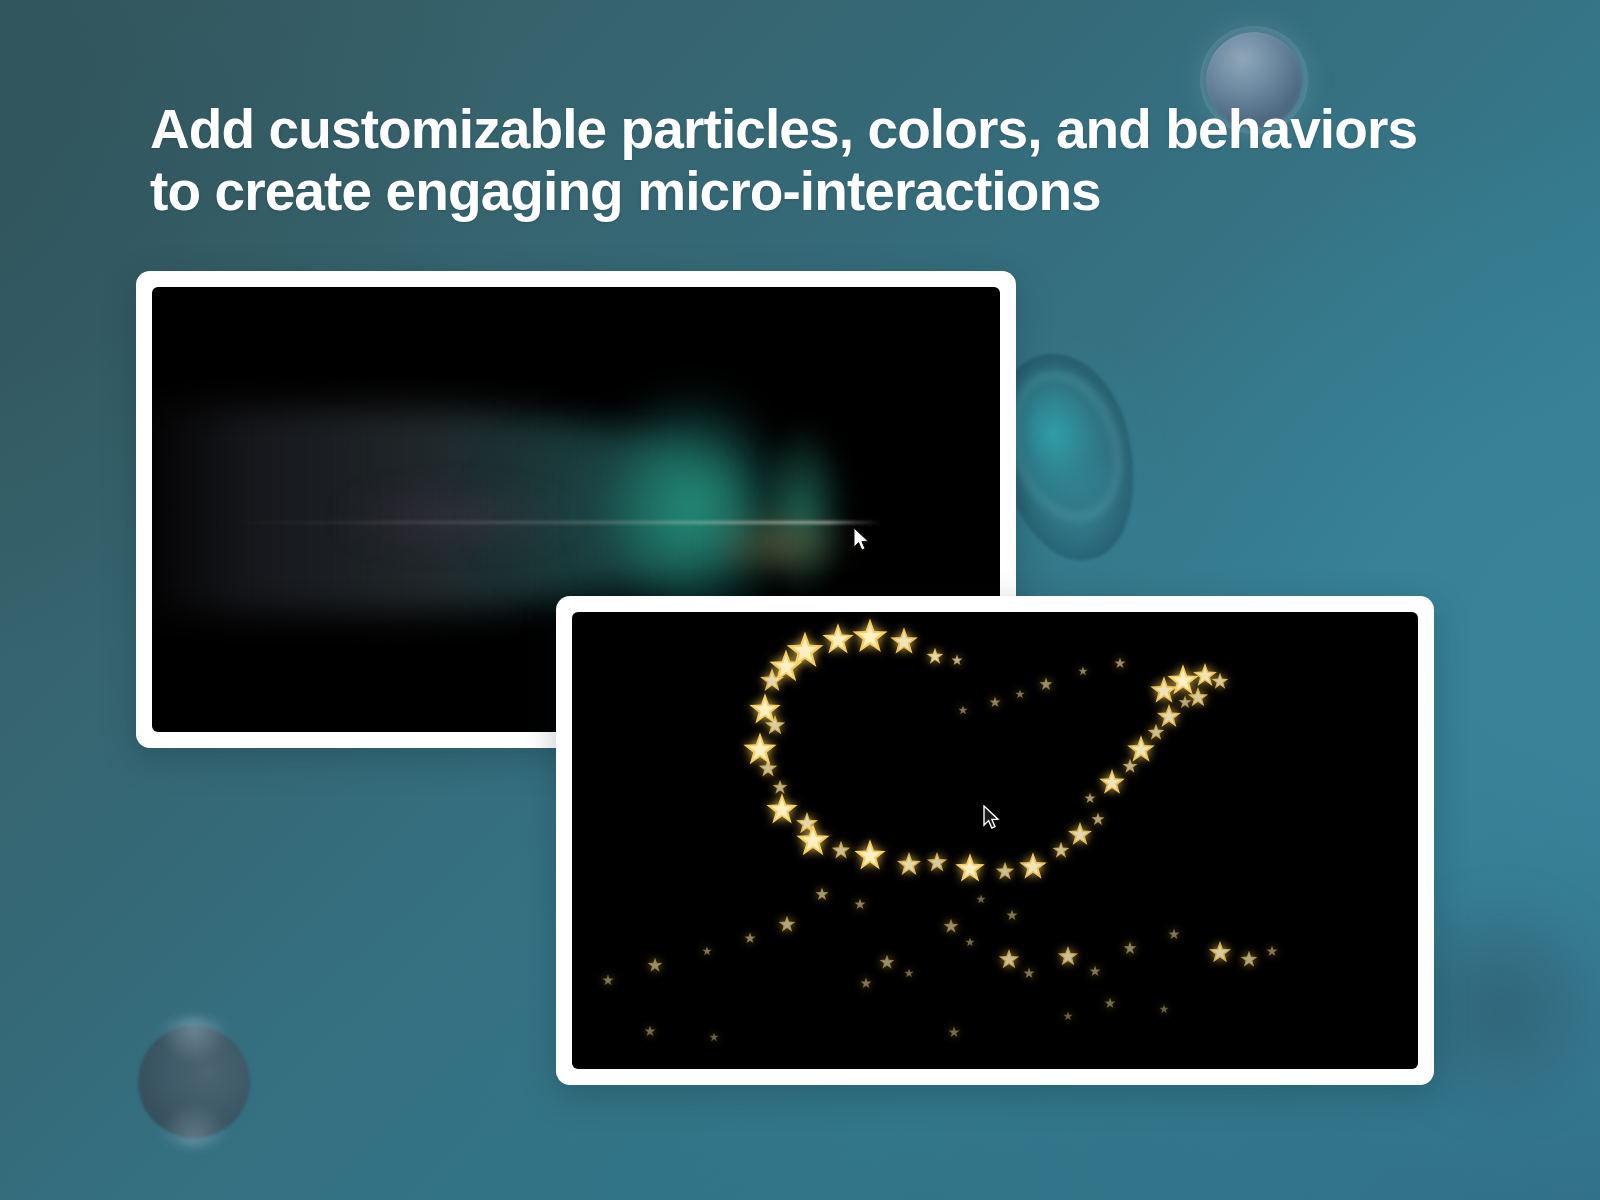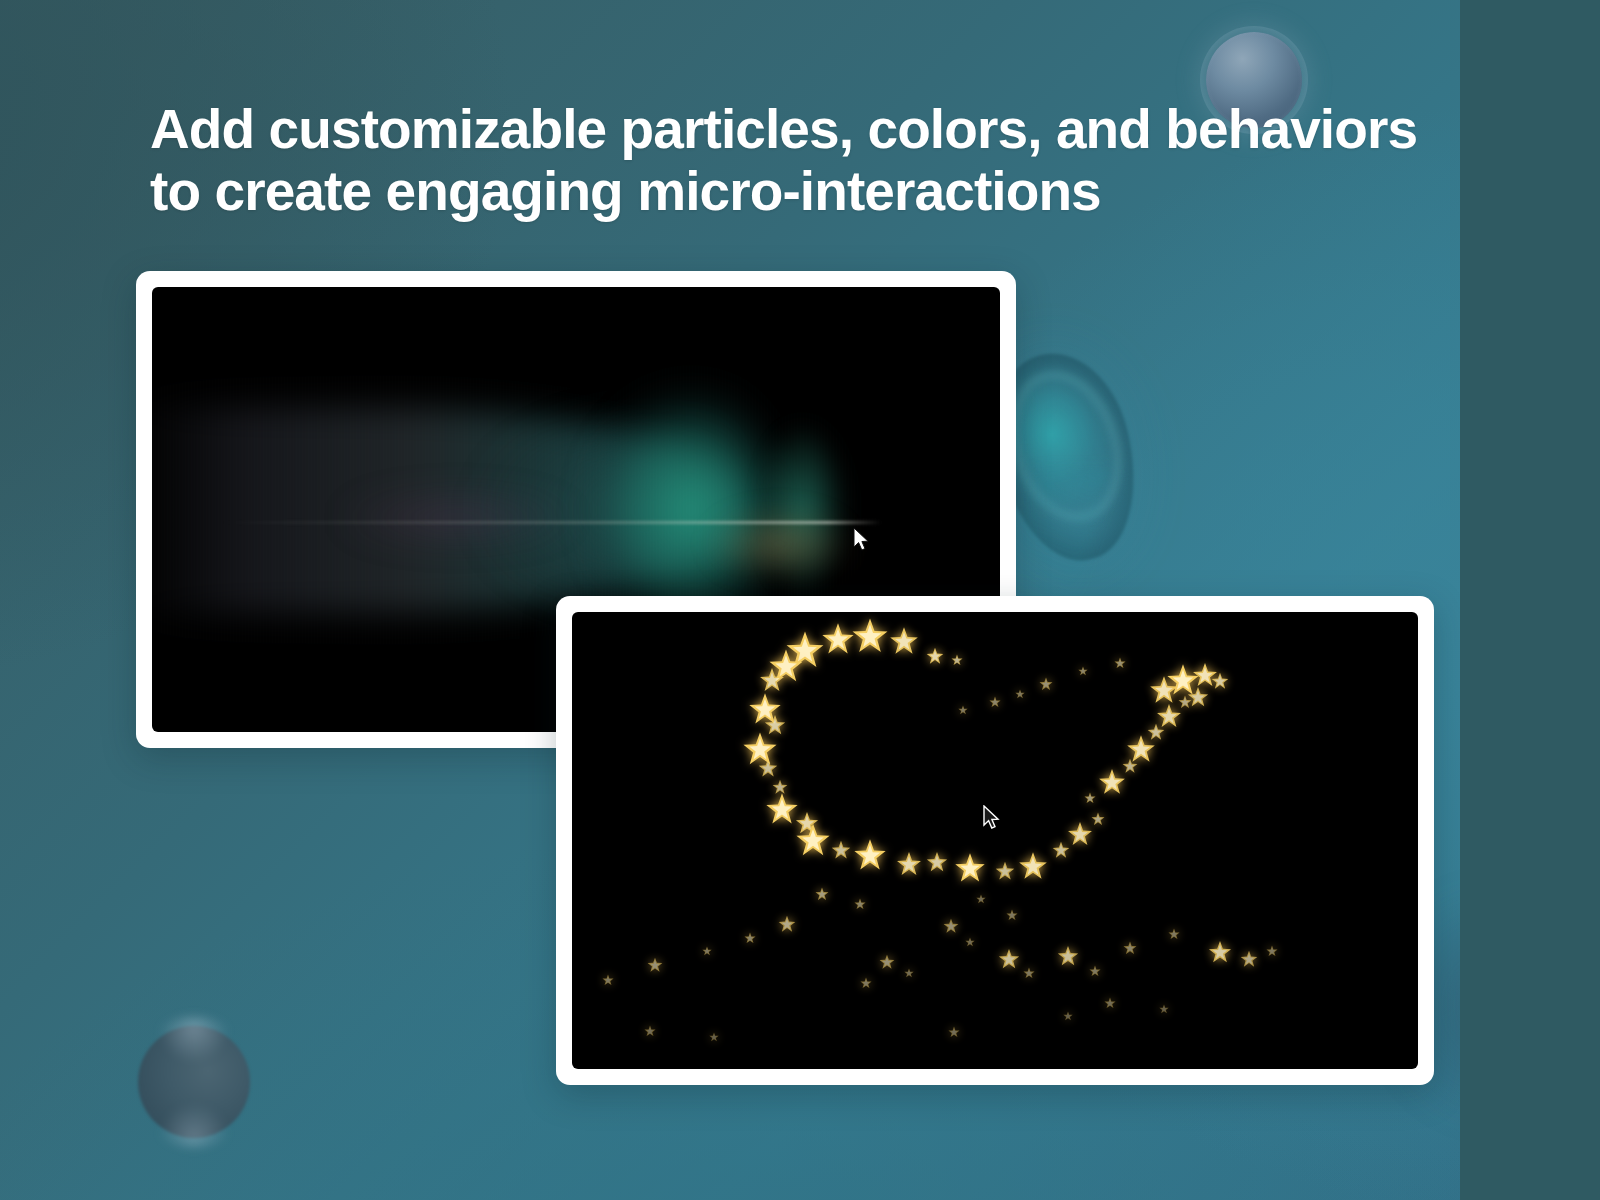--- a/index.html
+++ b/index.html
@@ -7,21 +7,21 @@
 
   html, body {
     width:1600px; height:1200px;
     overflow:hidden;
     background:#2f5a62;
     font-family:"Liberation Sans", sans-serif;
   }
 
   .stage {
     position:relative;
-    width:1460px; height:1200px;
+    width:1600px; height:1200px;
     overflow:hidden;
     background:
       radial-gradient(ellipse 1100px 900px at 105% 55%,  rgba(58,133,155,0.95) 0%, rgba(58,133,155,0.0) 62%),
       radial-gradient(ellipse 900px 800px at -8% 10%,   rgba(47,84,92,0.98) 0%, rgba(47,84,92,0.0) 70%),
       radial-gradient(ellipse 1200px 700px at 50% 110%, rgba(48,112,131,0.85) 0%, rgba(48,112,131,0.0) 70%),
       linear-gradient(135deg, #375a60 0%, #356a78 38%, #357d92 72%, #327189 100%);
   }
 
   
   .bg-layer { position:absolute; inset:0; pointer-events:none; }

